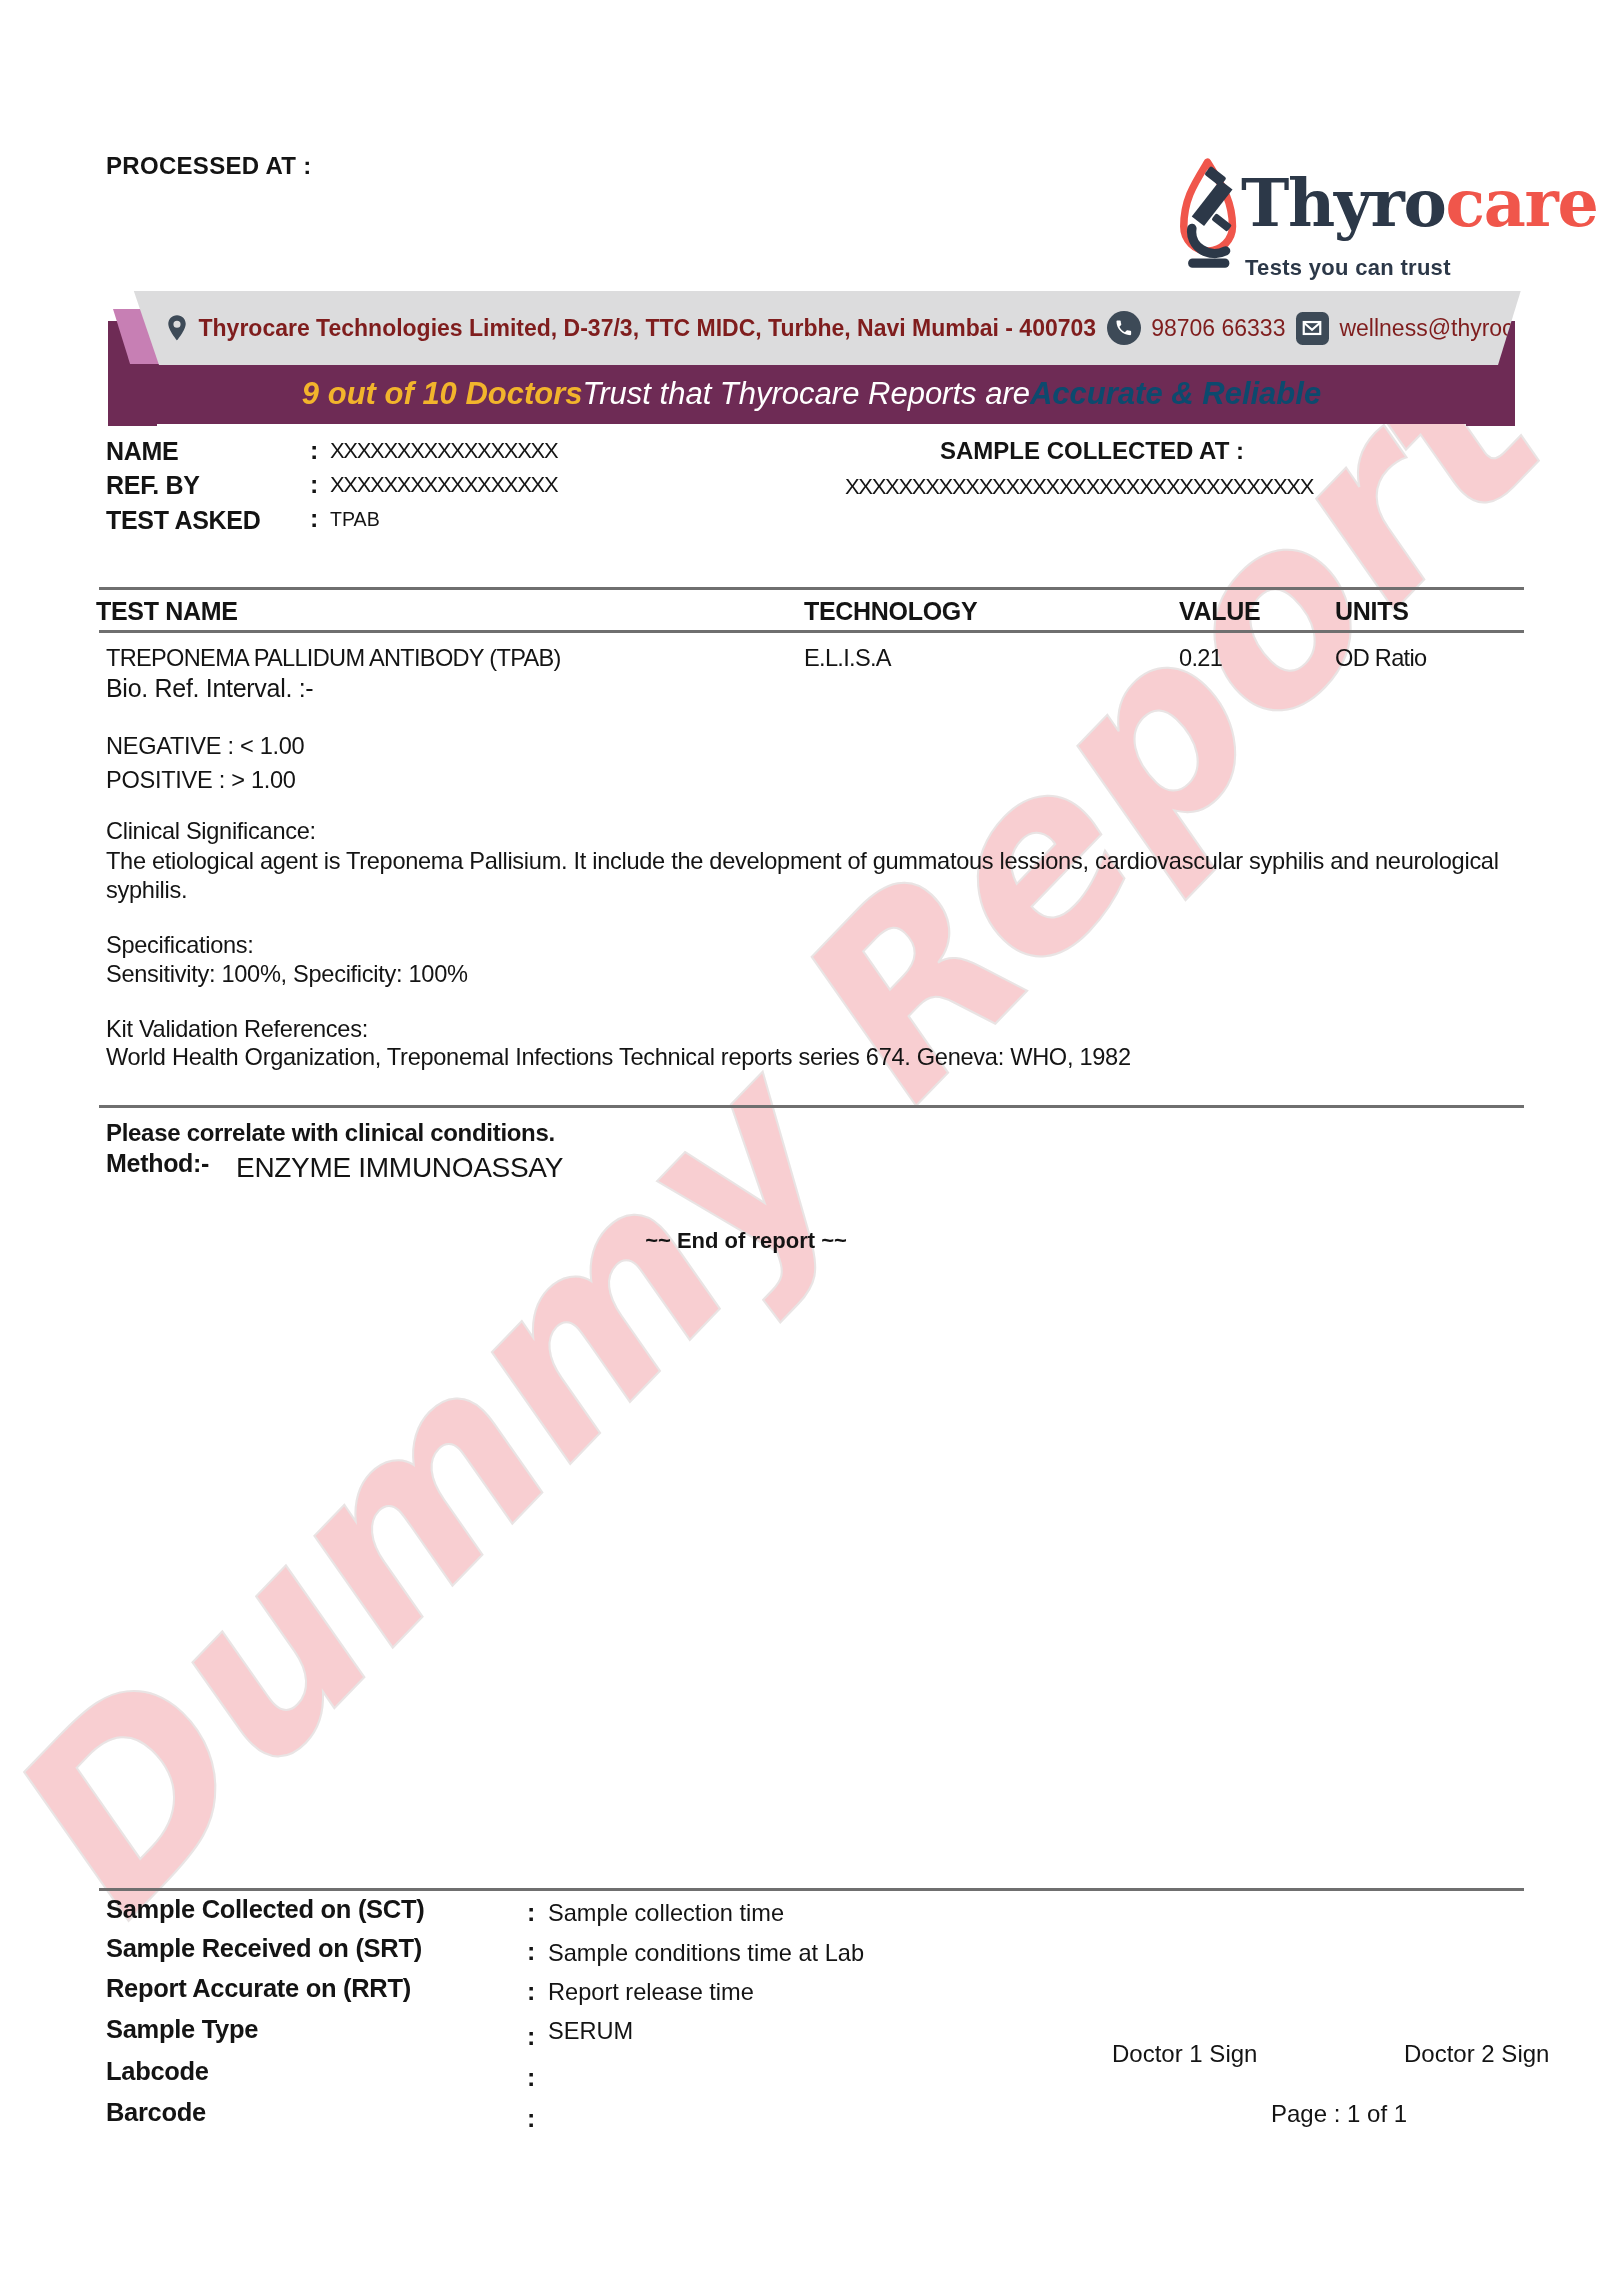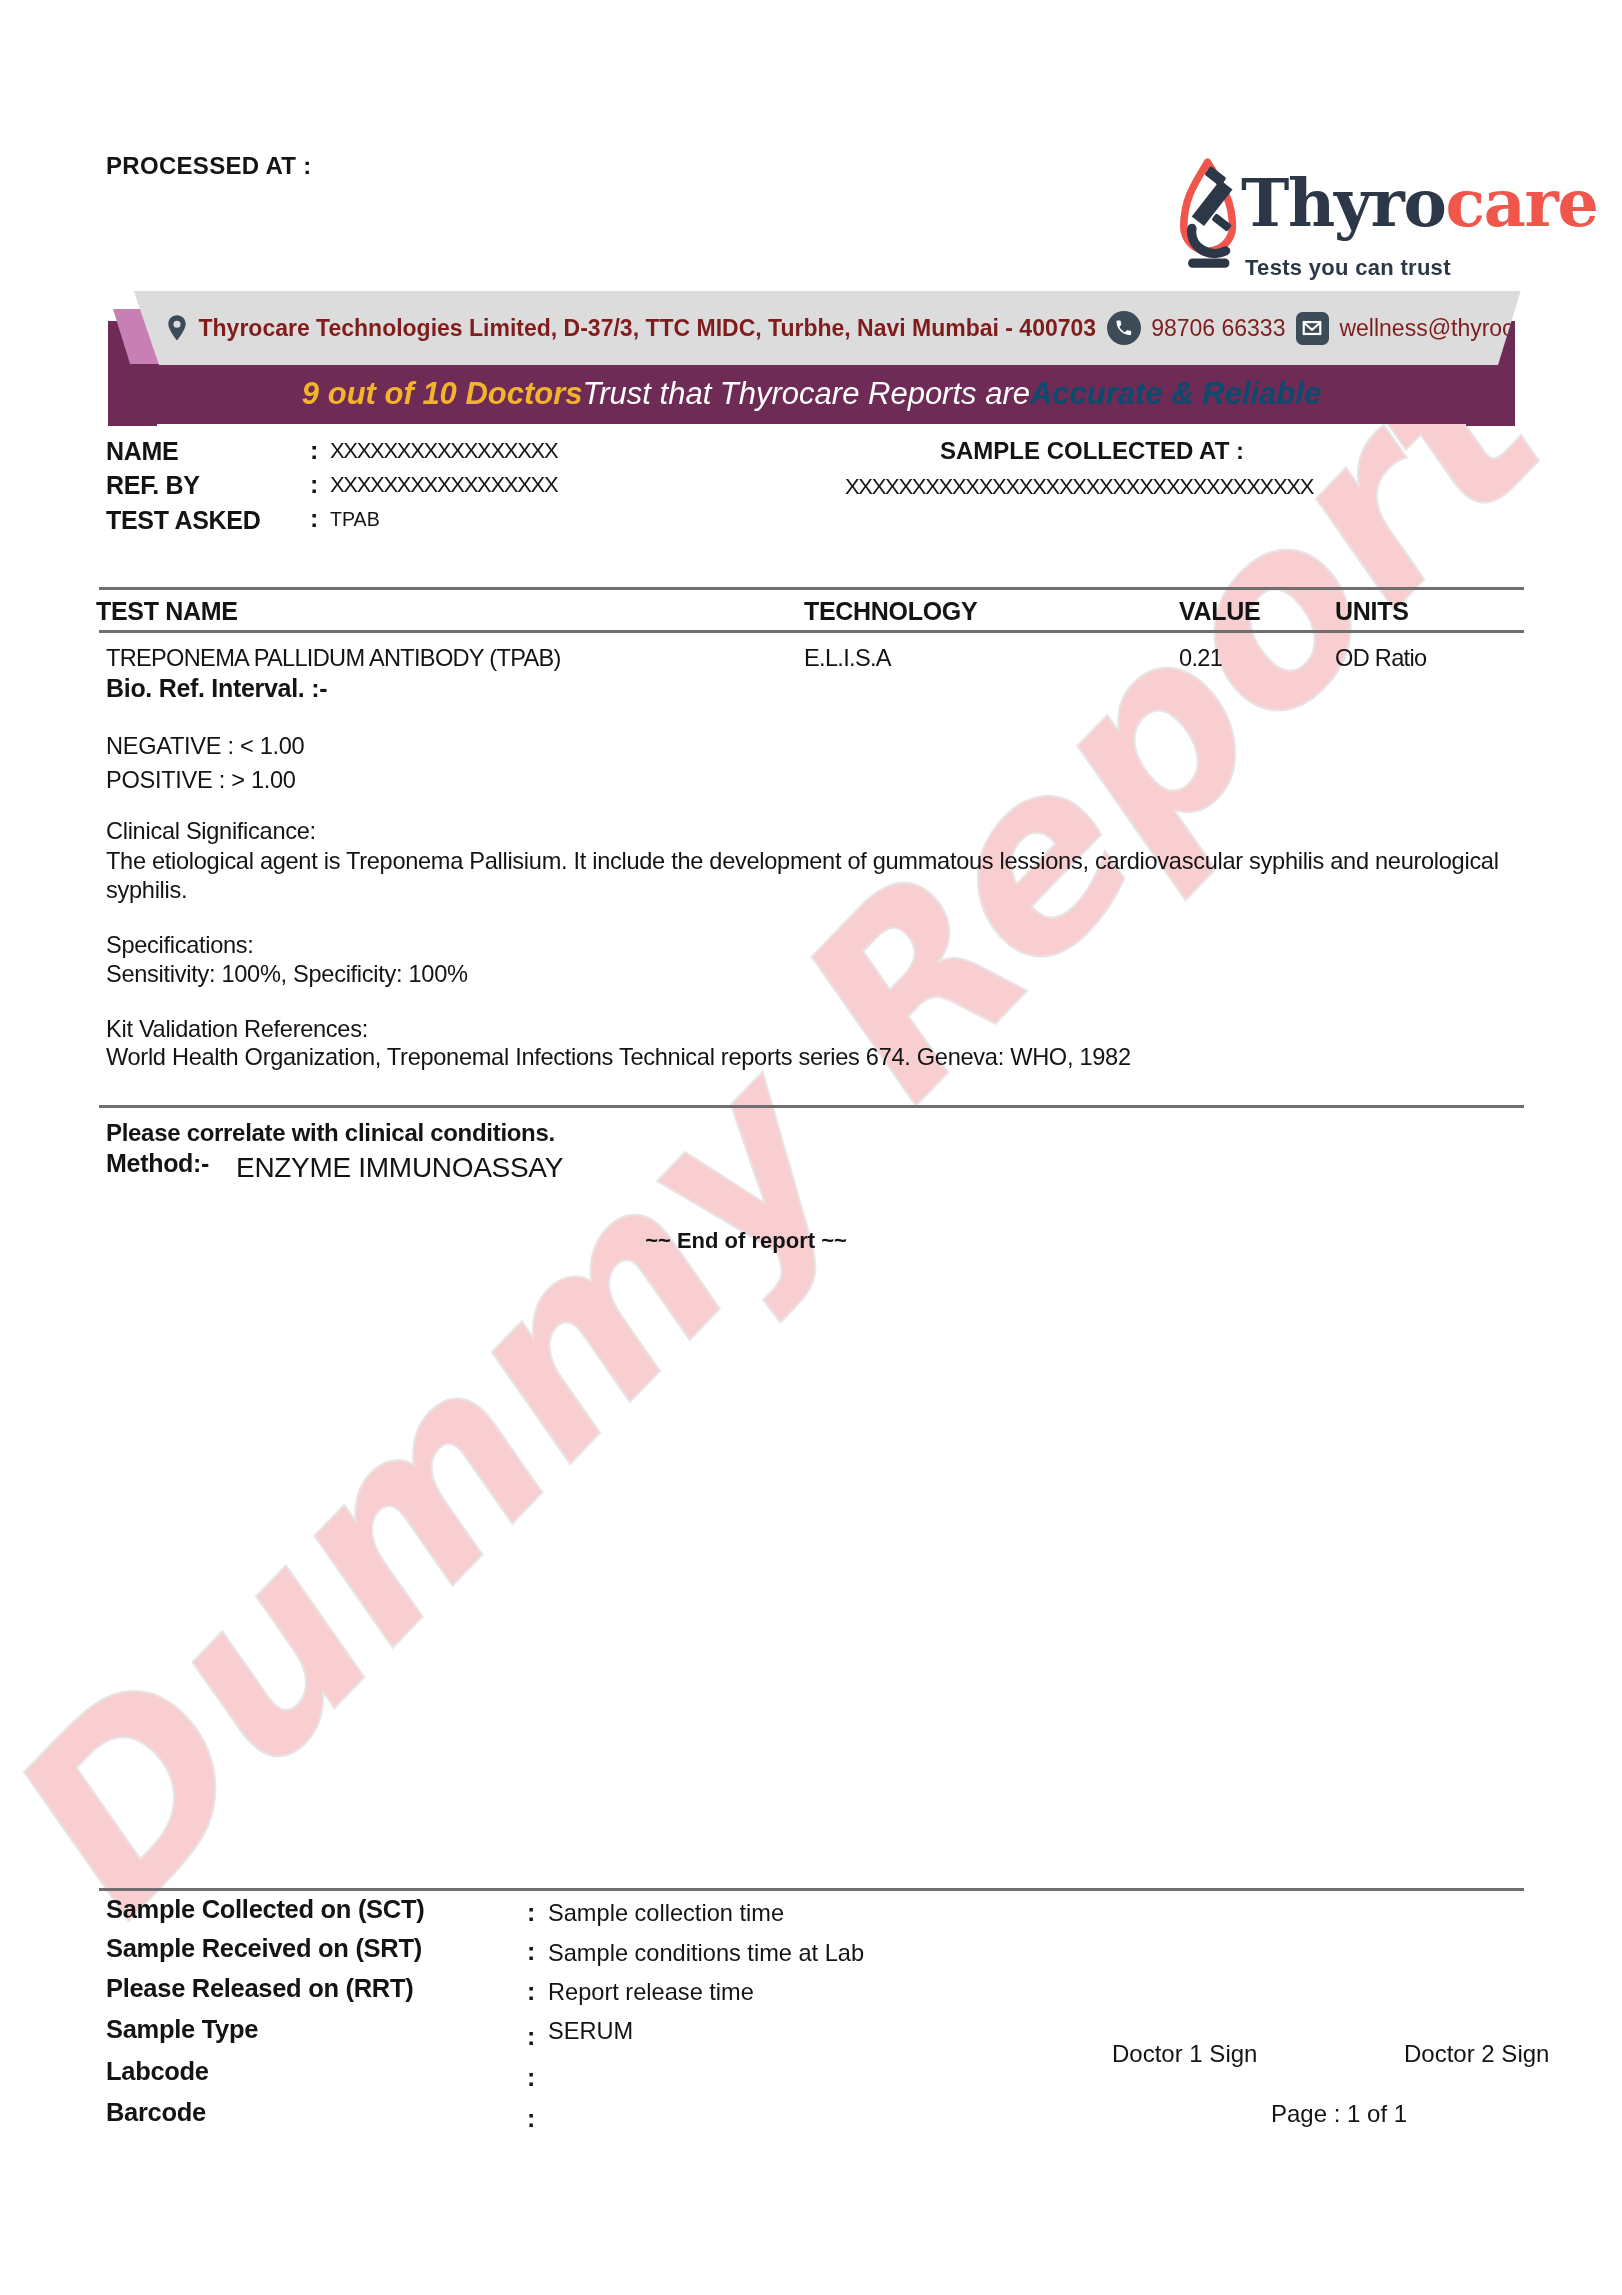--- a/index.html
+++ b/index.html
@@ -73,21 +73,21 @@
   .pval.small{font-size:19.6px;letter-spacing:0;}
   .sc-label{left:940px;top:437px;font-size:24px;font-weight:bold;}
   .sc-value{left:845px;top:474px;font-size:22px;letter-spacing:-1.3px;}
 
   
   .rule{left:99px;width:1425px;height:3.3px;background:#6f6f6f;}
 
   
   .th{font-size:25px;font-weight:bold;letter-spacing:-0.3px;}
   .td{font-size:23.6px;letter-spacing:-0.7px;}
-  .bio-ref{left:106px;top:674px;font-size:25px;font-weight:bold;letter-spacing:-0.3px;}
+  .bio-ref{left:106px;top:674px;font-size:25px;font-weight:normal;letter-spacing:-0.3px;}
   .body-line{font-size:23.6px;letter-spacing:-0.3px;}
   .wrapped{width:1400px;line-height:29px;}
 
   .correlate{left:106px;top:1119px;font-size:24px;font-weight:bold;letter-spacing:-0.3px;}
   .method-label{left:106px;top:1149px;font-size:25px;font-weight:bold;letter-spacing:-0.3px;}
   .method-value{left:236px;top:1152px;font-size:28px;letter-spacing:-0.3px;}
   .end-report{left:746px;top:1228px;transform:translateX(-50%);font-size:22px;font-weight:bold;}
 
   
   .flabel{font-size:25.5px;font-weight:bold;letter-spacing:-0.3px;}
@@ -212,21 +212,21 @@
     <div class="abs rule" style="top:1888px;"></div>
 
     <div class="abs flabel" style="left:106px;top:1895px;">Sample Collected on (SCT)</div>
     <div class="abs fsep" style="left:527px;top:1898px;">:</div>
     <div class="abs fval" style="left:548px;top:1900px;">Sample collection time</div>
 
     <div class="abs flabel" style="left:106px;top:1934px;">Sample Received on (SRT)</div>
     <div class="abs fsep" style="left:527px;top:1937px;">:</div>
     <div class="abs fval" style="left:548px;top:1940px;">Sample conditions time at Lab</div>
 
-    <div class="abs flabel" style="left:106px;top:1974px;">Please  Released on (RRT)</div>
+    <div class="abs flabel" style="left:106px;top:1974px;">Report  Accurate on (RRT)</div>
     <div class="abs fsep" style="left:527px;top:1977px;">:</div>
     <div class="abs fval" style="left:548px;top:1979px;">Report release time</div>
 
     <div class="abs flabel" style="left:106px;top:2015px;">Sample Type</div>
     <div class="abs fsep" style="left:527px;top:2022px;">:</div>
     <div class="abs fval" style="left:548px;top:2018px;">SERUM</div>
 
     <div class="abs flabel" style="left:106px;top:2057px;">Labcode</div>
     <div class="abs fsep" style="left:527px;top:2063px;">:</div>
     <div class="abs fval" style="left:548px;top:2059px;"></div>

